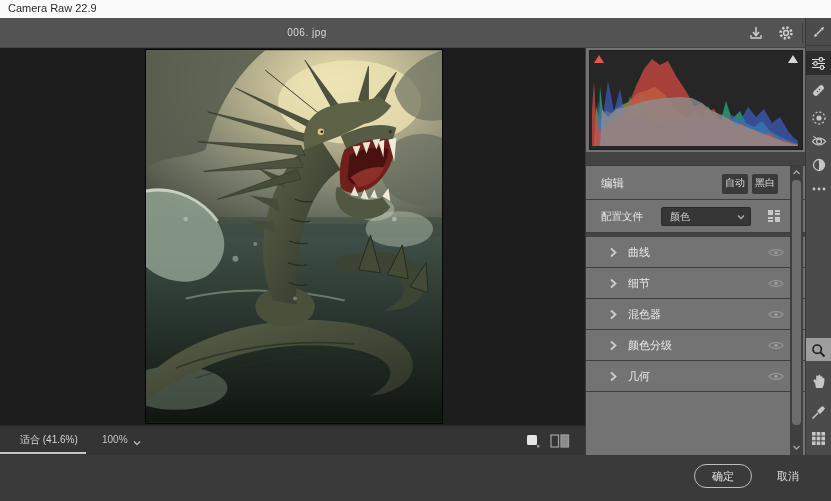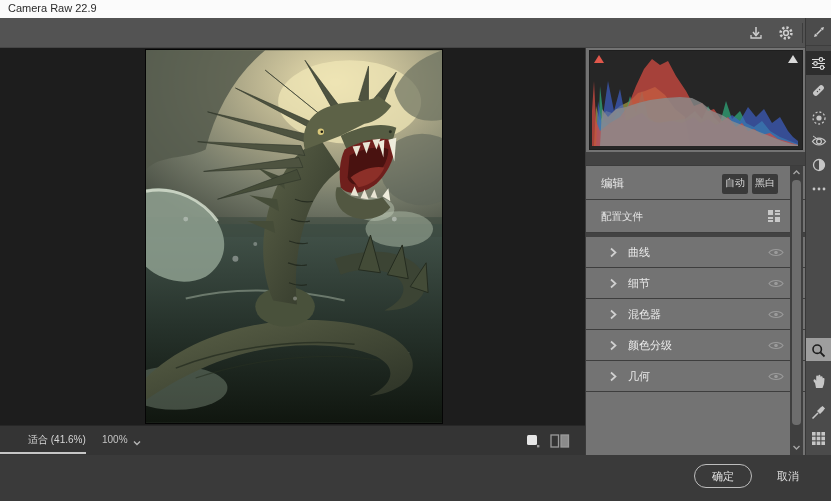--- a/index.html
+++ b/index.html
@@ -19,21 +19,21 @@
   .gear-btn { left:777px; top:6px; width:18px; height:18px; }
   .topbar-divider { left:802px; top:5px; width:1px; height:20px; background:#3c3c3c; }
 
   
   .canvas { left:0; top:48px; width:585px; height:377px; background:#1d1d1d; }
   .photo { left:145px; top:1px; width:298px; height:375px; border:1px solid #050505; background:#30382f; cursor:zoom-in; }
   .photo svg { display:block; }
 
   
   .footer { left:0; top:425px; width:585px; height:30px; background:#343434; border-top:1px solid #272727; }
-  .fit-tab { left:0; top:0; height:28px; padding:0 28px; line-height:28px; font-size:10px; color:#d6d6d6; cursor:pointer; }
+  .fit-tab { left:0; top:0; height:28px; padding:0 20px; line-height:28px; font-size:10px; color:#d6d6d6; cursor:pointer; }
   .tab-underline { left:0; top:26px; width:86px; height:2px; background:#c6c6c6; }
   .zoom100 { left:94px; top:0; height:28px; padding:0 8px; line-height:28px; font-size:10px; color:#c3c3c3; cursor:pointer; }
   .footer-chev { left:131px; top:9px; width:12px; height:12px; cursor:pointer; }
   .view-single { left:526px; top:8px; width:14px; height:14px; cursor:pointer; }
   .view-split { left:550px; top:8px; width:20px; height:14px; cursor:pointer; }
 
   
   .bottombar { left:0; top:455px; width:831px; height:46px; background:#3a3a3a; }
   .ok-btn { left:694px; top:9px; width:58px; height:24px; border:1px solid #bdbdbd; border-radius:13px; color:#e3e3e3; font-size:11px; text-align:center; line-height:22px; cursor:pointer; }
   .cancel-btn { left:766px; top:9px; width:44px; height:24px; color:#dedede; font-size:11px; text-align:center; line-height:24px; cursor:pointer; }
@@ -73,20 +73,21 @@
   .sel-light { left:0; top:320px; width:25px; height:23px; background:#9e9e9e; }
 </style>
 </head>
 <body>
 
 <div class="abs titlebar">
   <div class="abs t">Camera Raw 22.9</div>
 </div>
 
 <div class="abs topbar">
+  <div class="abs filename">006. jpg</div>
   <div class="abs icon-btn dl-btn">
     <svg width="16" height="16" viewBox="0 0 16 16">
       <path d="M8 2 v7" stroke="#cfcfcf" stroke-width="1.5" fill="none"></path>
       <path d="M5 7 L8 10.5 L11 7" stroke="#cfcfcf" stroke-width="1.5" fill="none"></path>
       <path d="M3 10 v3 h10 v-3" stroke="#cfcfcf" stroke-width="1.3" fill="none"></path>
     </svg>
   </div>
   <div class="abs icon-btn gear-btn">
     <svg width="16" height="16" viewBox="0 0 16 16">
       <circle cx="8" cy="8" r="5.4" fill="none" stroke="#cfcfcf" stroke-width="2.6" stroke-dasharray="2.2 2.0"></circle>
@@ -227,20 +228,26 @@
   <div class="abs exif-strip"></div>
 
   <div class="abs edit-row">
     <div class="abs edit-label">编辑</div>
     <div class="abs mini-btn auto-btn">自动</div>
     <div class="abs mini-btn bw-btn">黑白</div>
   </div>
 
   <div class="abs profile-row">
     <div class="abs profile-label">配置文件</div>
+    <div class="abs profile-select">
+      <div class="abs val">颜色</div>
+      <svg class="abs chev" width="10" height="10" viewBox="0 0 10 10">
+        <path d="M2,3.5 L5,6.5 L8,3.5" stroke="#b0b0b0" stroke-width="1.3" fill="none"></path>
+      </svg>
+    </div>
     <div class="abs profile-browse">
       <svg width="18" height="16" viewBox="0 0 18 16">
         <rect x="2" y="2" width="5" height="5" fill="#c8c8c8"></rect>
         <rect x="9" y="2" width="5" height="2" fill="#c8c8c8"></rect>
         <rect x="9" y="5" width="5" height="2" fill="#c8c8c8"></rect>
         <rect x="2" y="9" width="5" height="2" fill="#c8c8c8"></rect>
         <rect x="2" y="12" width="5" height="2" fill="#c8c8c8"></rect>
         <rect x="9" y="9" width="5" height="5" fill="#c8c8c8"></rect>
       </svg>
     </div>

